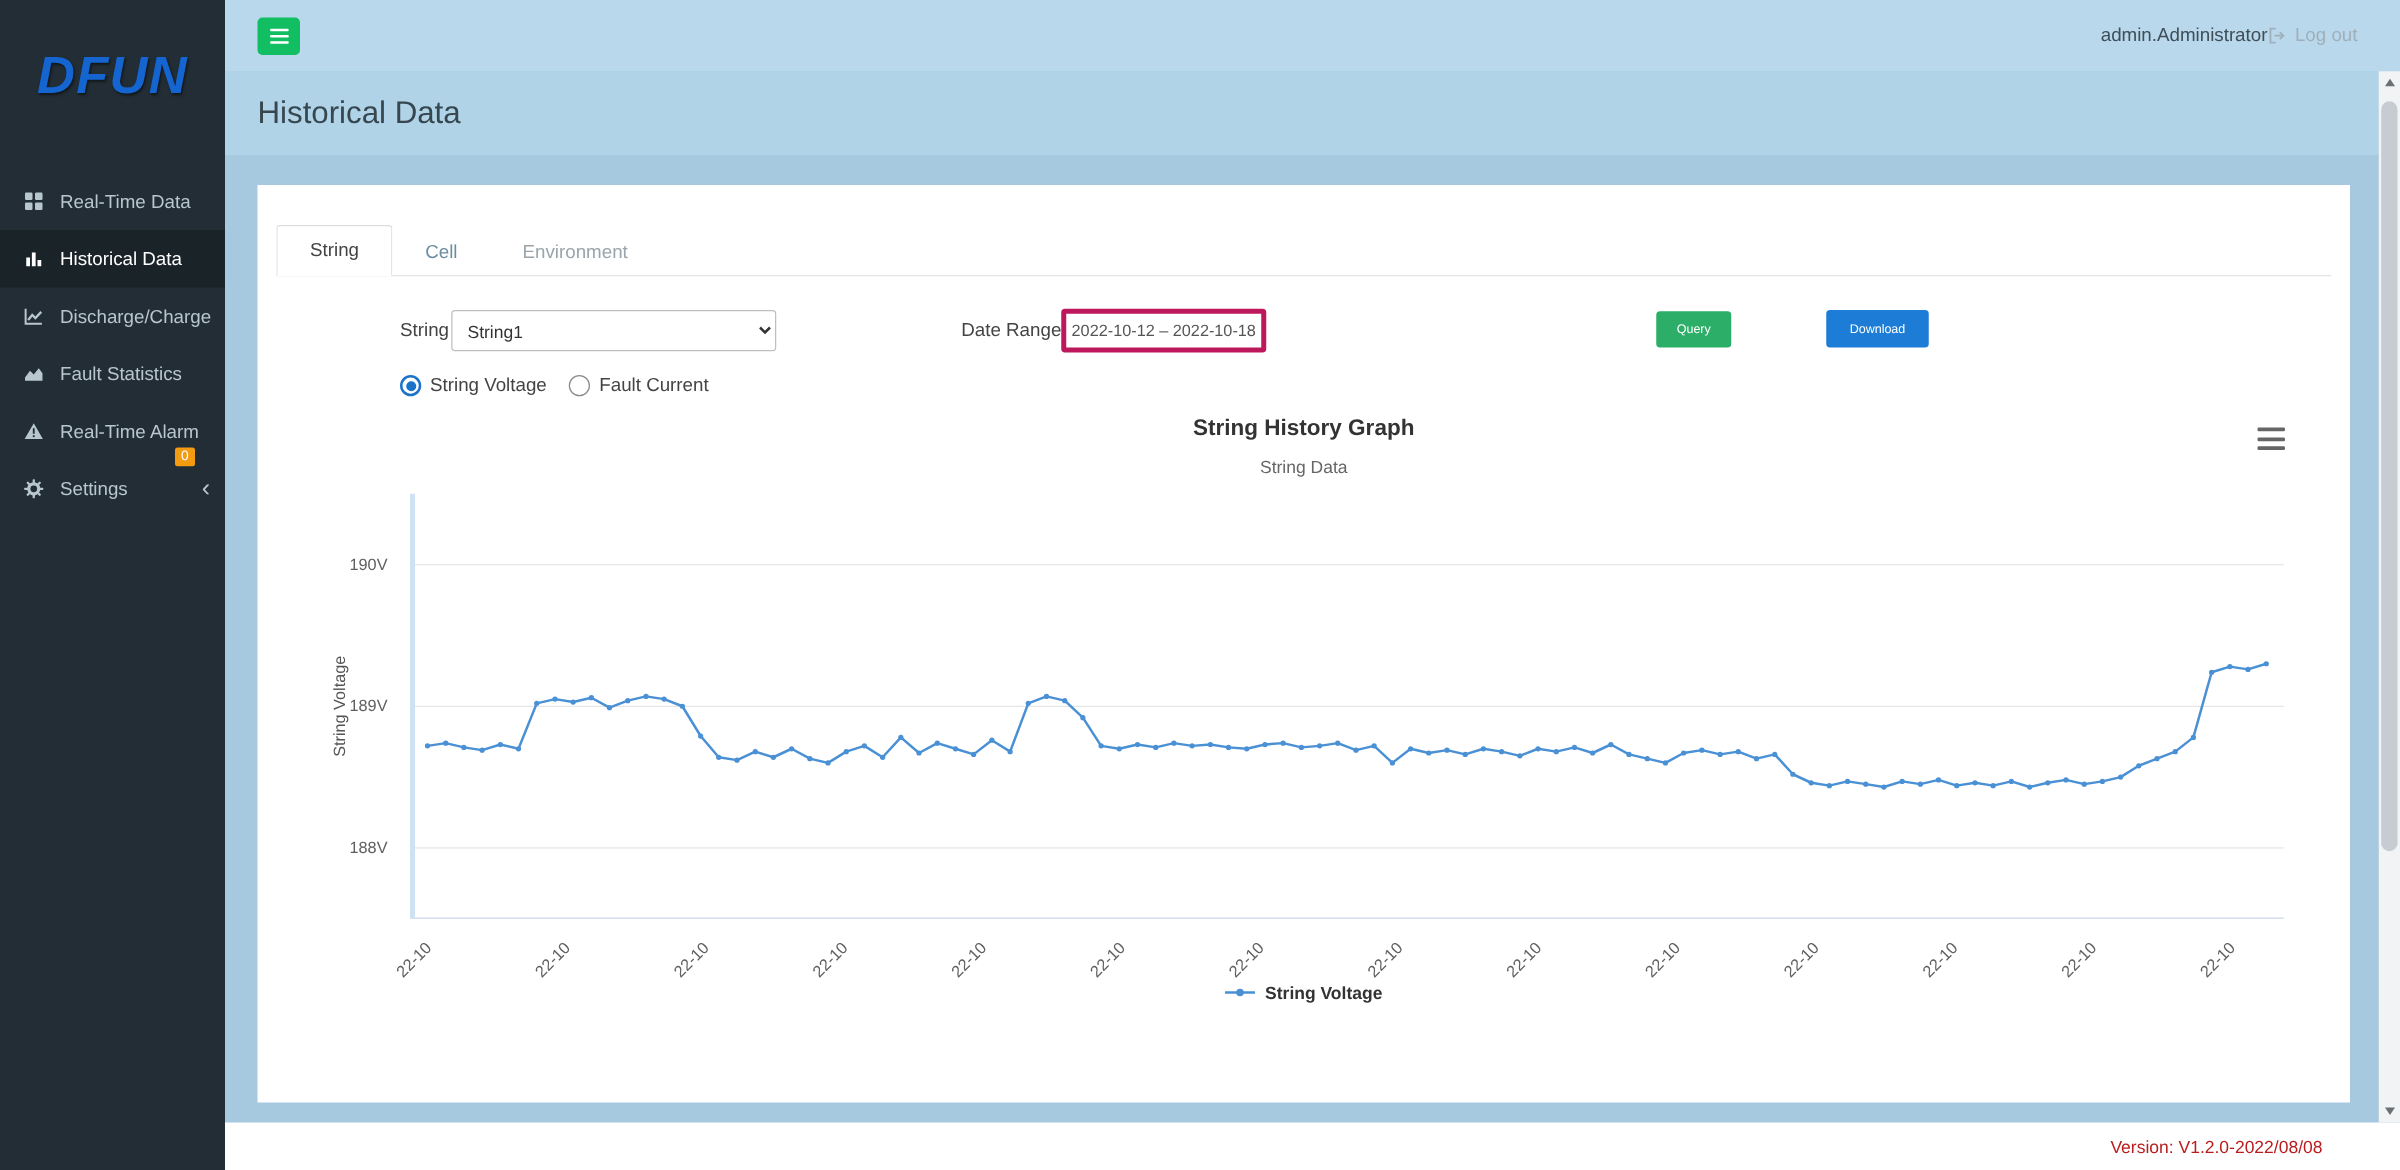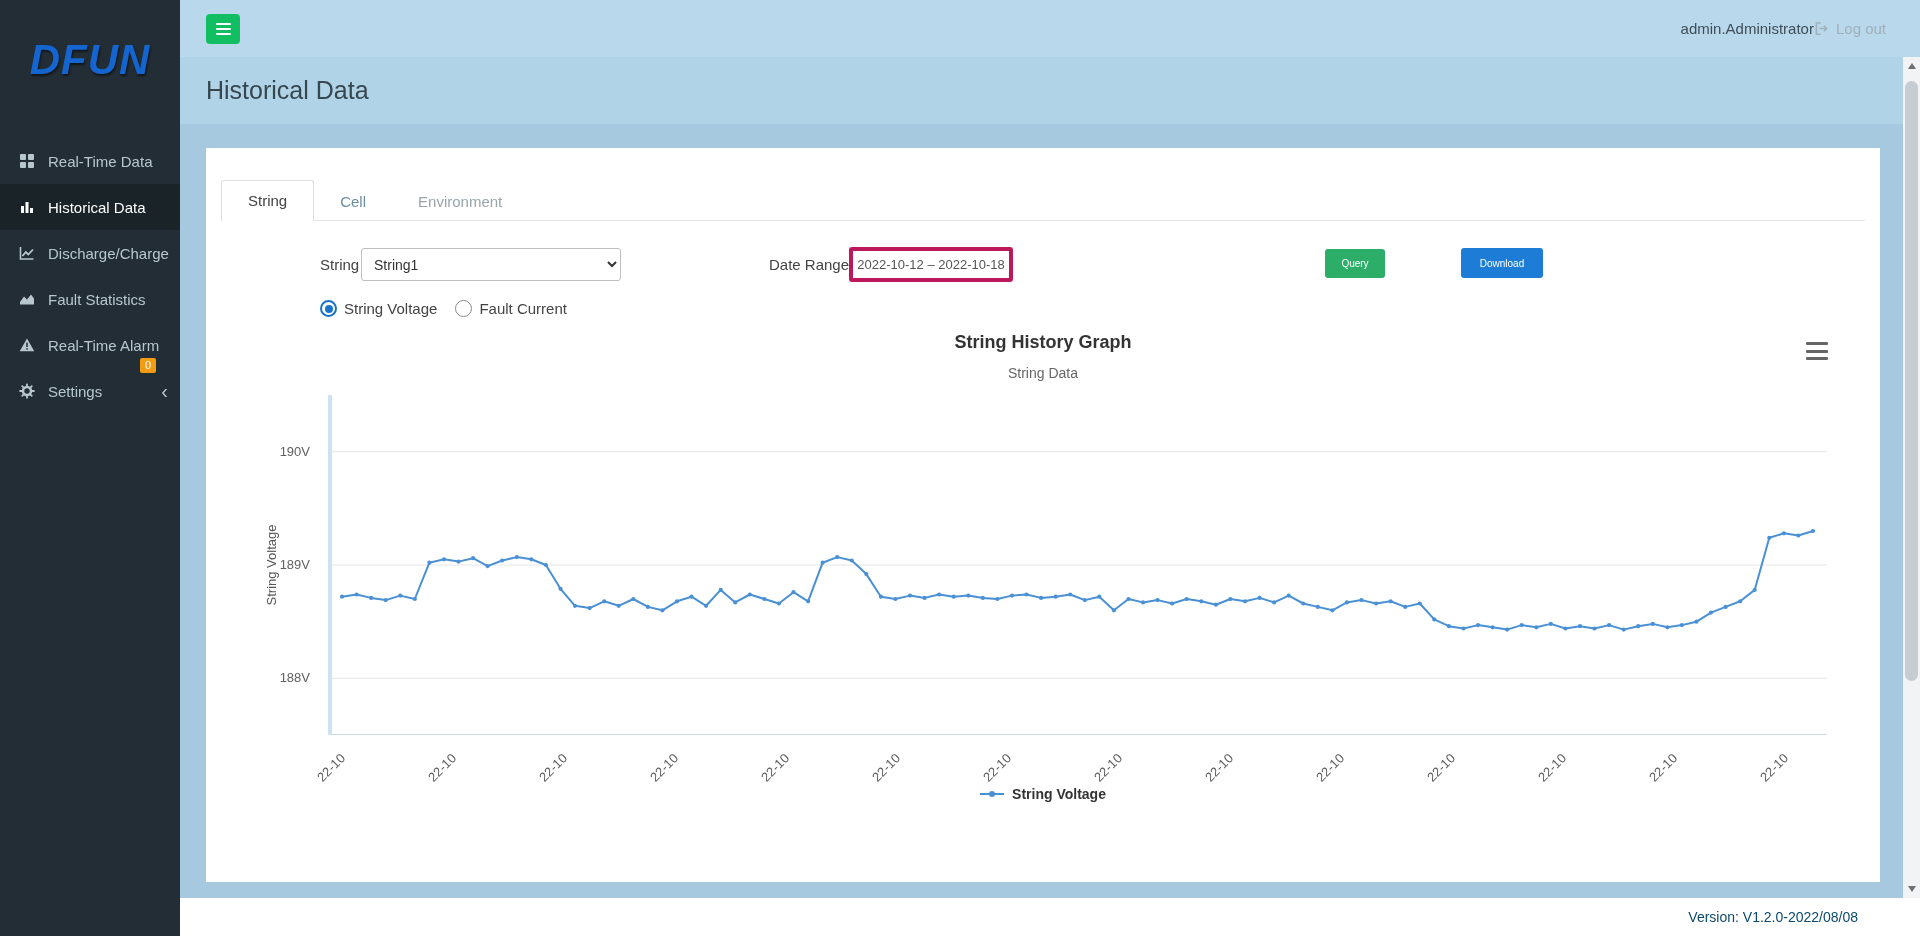--- a/index.html
+++ b/index.html
@@ -92,21 +92,21 @@
   .y-tick.t190 { top: 296px; } .y-tick.t189 { top: 409px; } .y-tick.t188 { top: 522px; }
   .plot { position: absolute; left: 122px; top: 247px; width: 1499px; height: 420px;
     overflow: visible; }
   .legend { position: absolute; left: 0; right: 0; top: 638px; display: flex;
     justify-content: center; align-items: center; gap: 8px; }
   .legend-text { font-size: 14px; font-weight: bold; color: #333; }
 
   
   .footer { position: absolute; left: 180px; top: 898px; width: 1740px; height: 38px;
     background: #fff; display: flex; align-items: center; justify-content: flex-end;
-    padding-right: 62px; font-size: 14px; color: #0c4a6e; }
+    padding-right: 62px; font-size: 14px; color: #b91c1c; }
 
   
   .scrollbar { position: absolute; right: 0; top: 57px; width: 17px; height: 841px;
     background: #f1f3f4; z-index: 7; }
   .sb-arrow { position: absolute; left: 0; width: 17px; height: 18px; display: flex;
     align-items: center; justify-content: center; cursor: pointer; }
   .sb-up { top: 0; } .sb-down { bottom: 0; }
   .tri-up { width: 0; height: 0; border-left: 4px solid transparent; border-right: 4px solid transparent;
     border-bottom: 6px solid #6b7075; }
   .tri-down { width: 0; height: 0; border-left: 4px solid transparent; border-right: 4px solid transparent;

